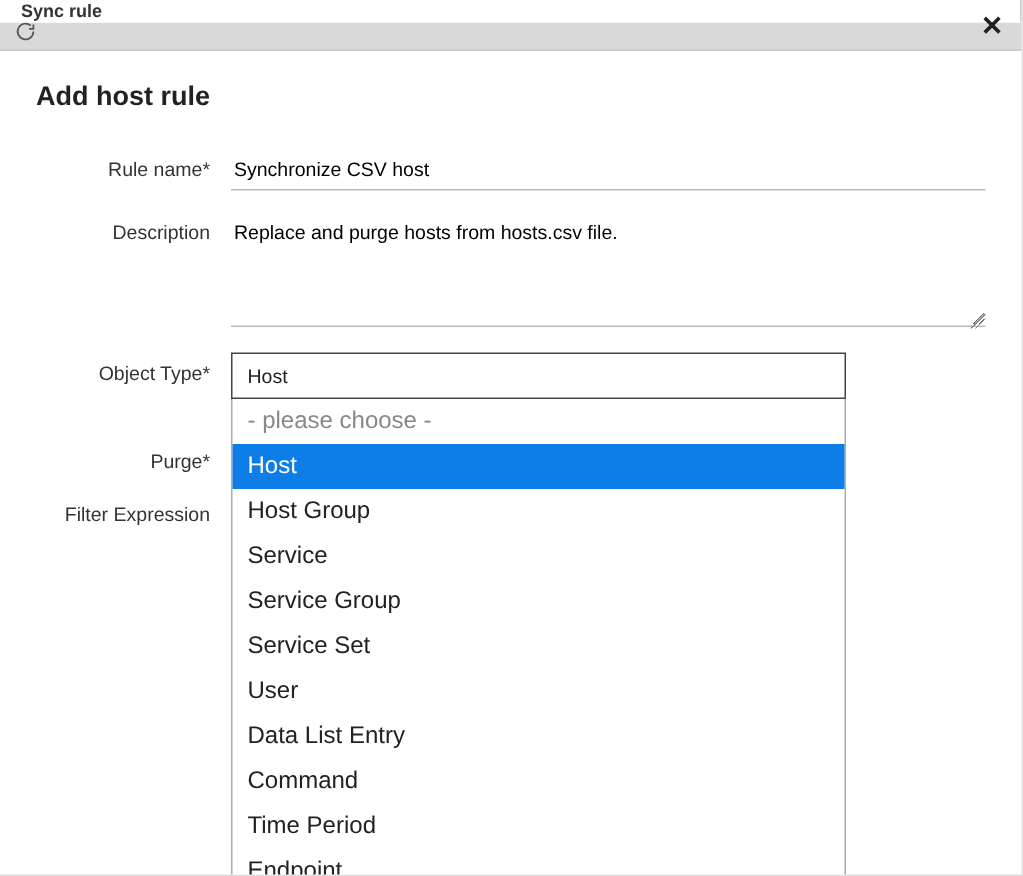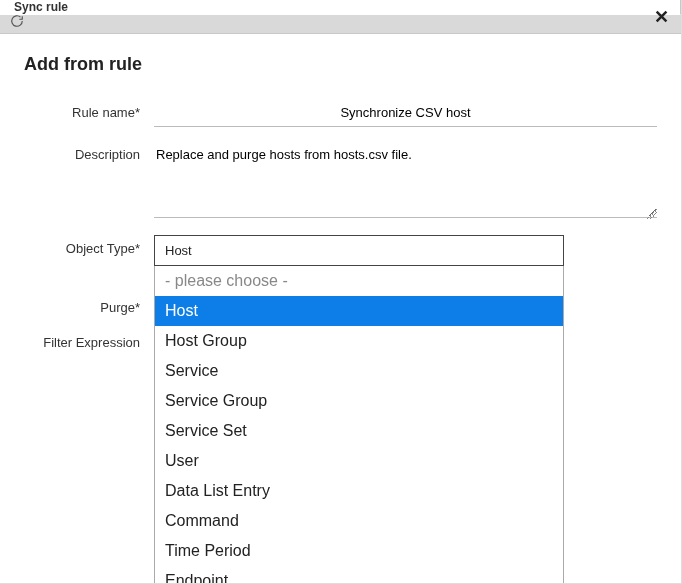--- a/index.html
+++ b/index.html
@@ -73,21 +73,20 @@
   }
   .form-field { flex: 1; position: relative; }
   .text-input {
     width: 100%;
     border: none;
     border-bottom: 1px solid #bbb;
     padding: 6px 2px;
     font-size: 13px;
     outline: none;
     background: transparent;
-    text-align: center;
   }
   .textarea {
     width: 100%;
     border: none;
     border-bottom: 1px solid #bbb;
     padding: 6px 2px 40px 2px;
     font-size: 13px;
     outline: none;
     background: transparent;
     resize: both;
@@ -151,21 +150,21 @@
       </svg>
     </span>
   </div>
   <div class="close">
     <span>✕</span>
   </div>
 </div>
 
 <div class="content">
 
-  <h2>Add from rule</h2>
+  <h2>Add host rule</h2>
 
   <div class="form-row">
     <div class="form-label">Rule name*</div>
     <div class="form-field">
       <input class="text-input" type="text" value="Synchronize CSV host" style="">
     </div>
   </div>
 
   <div class="form-row">
     <div class="form-label">Description</div>

